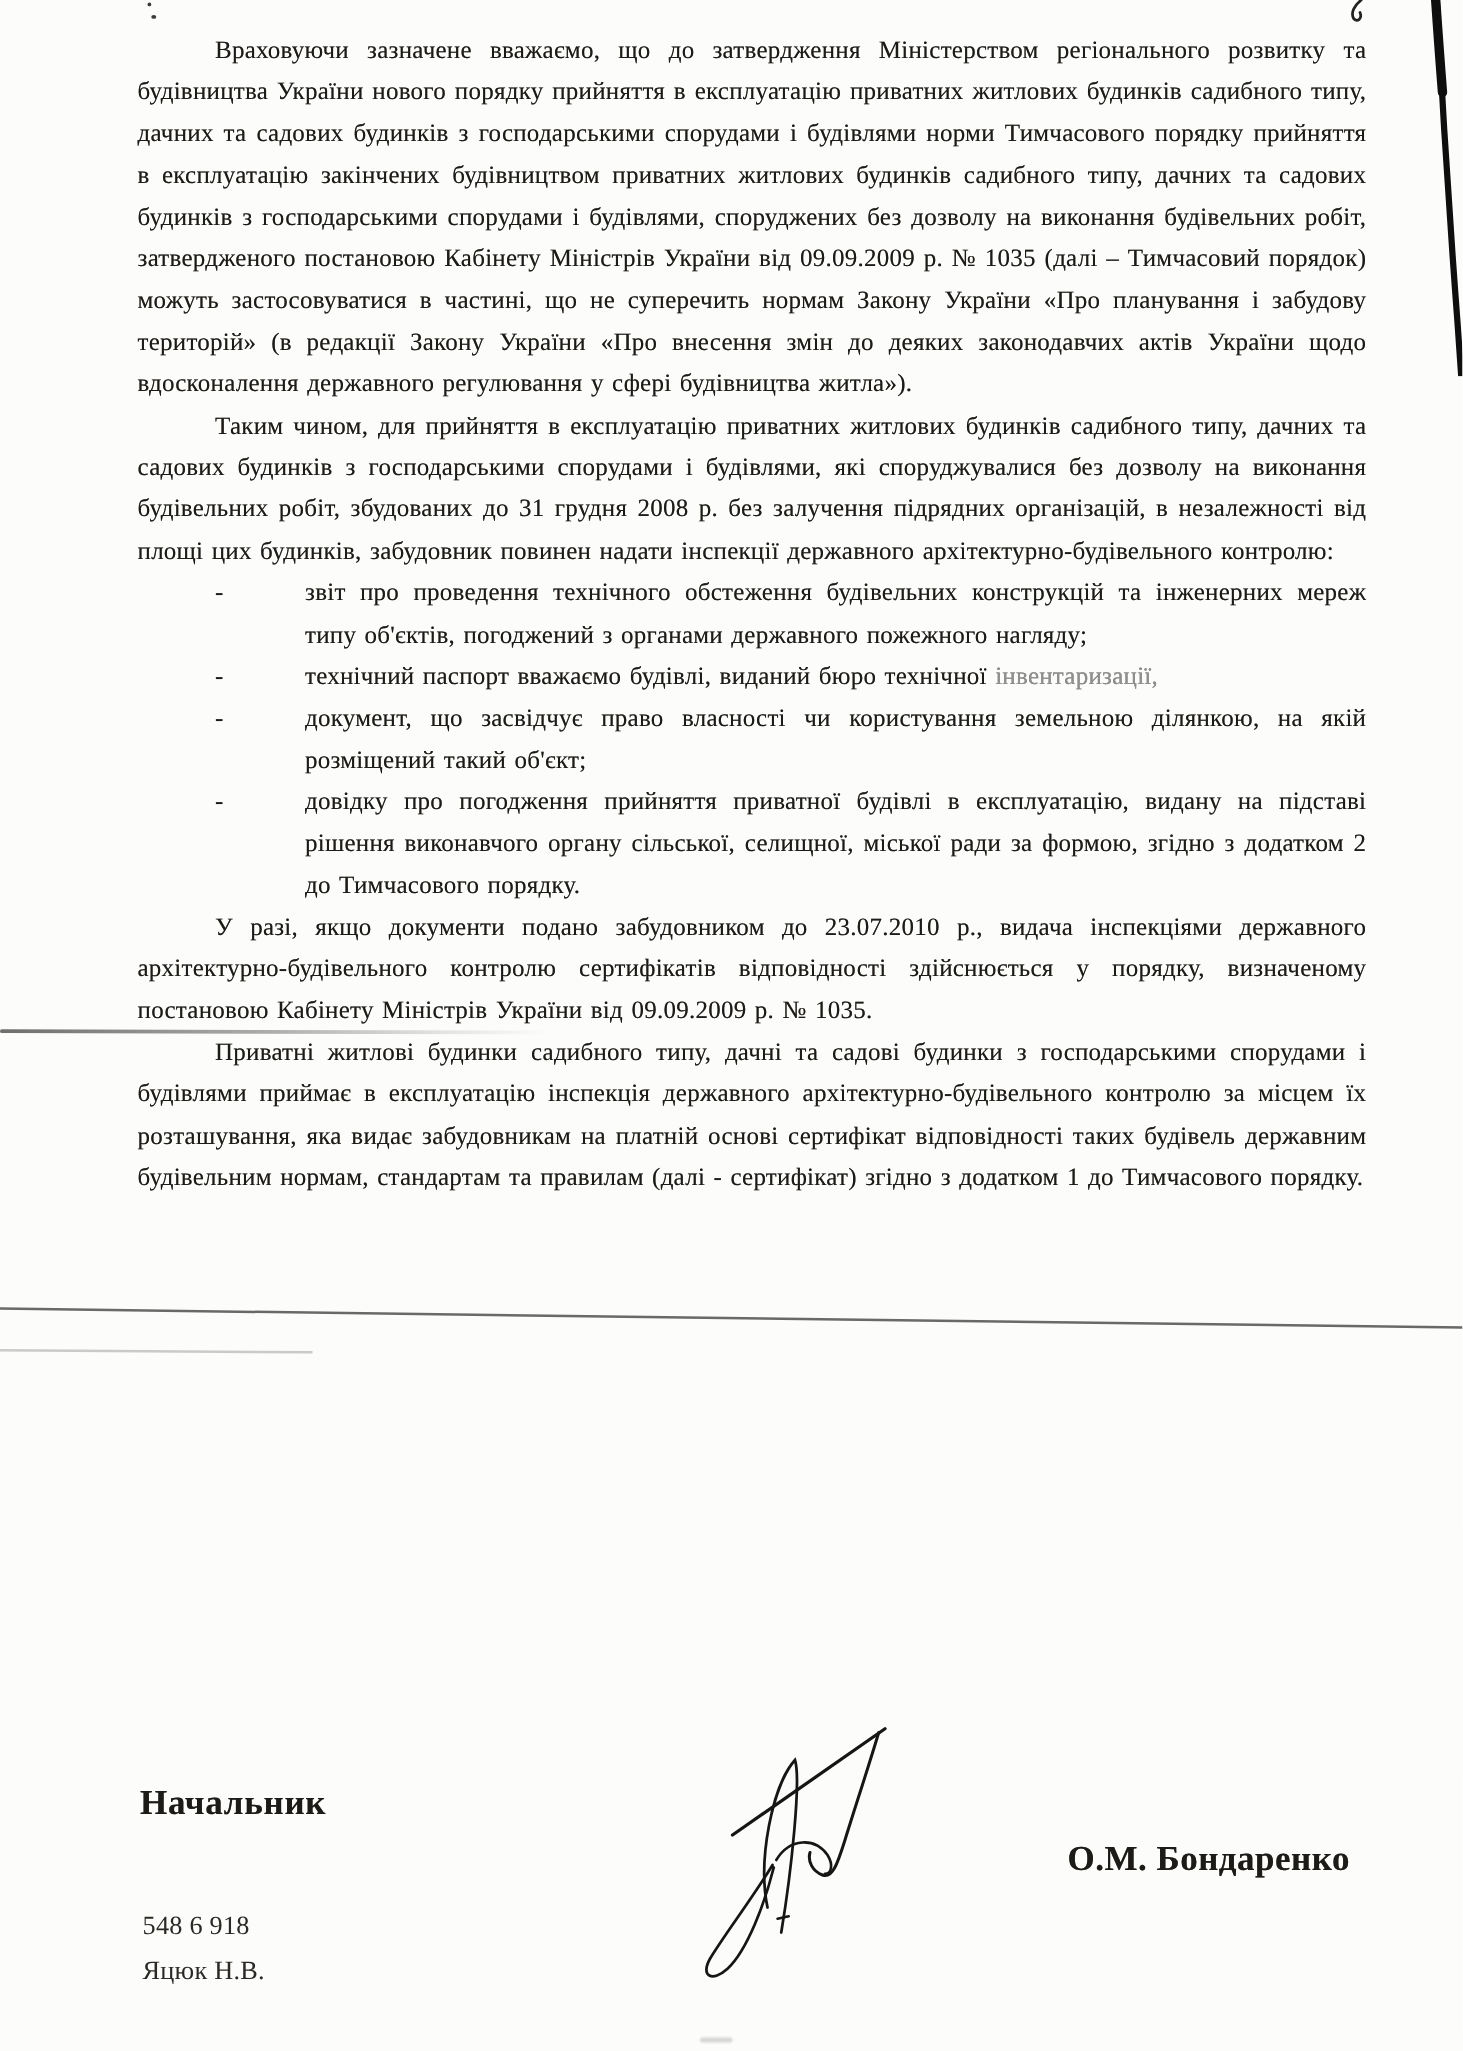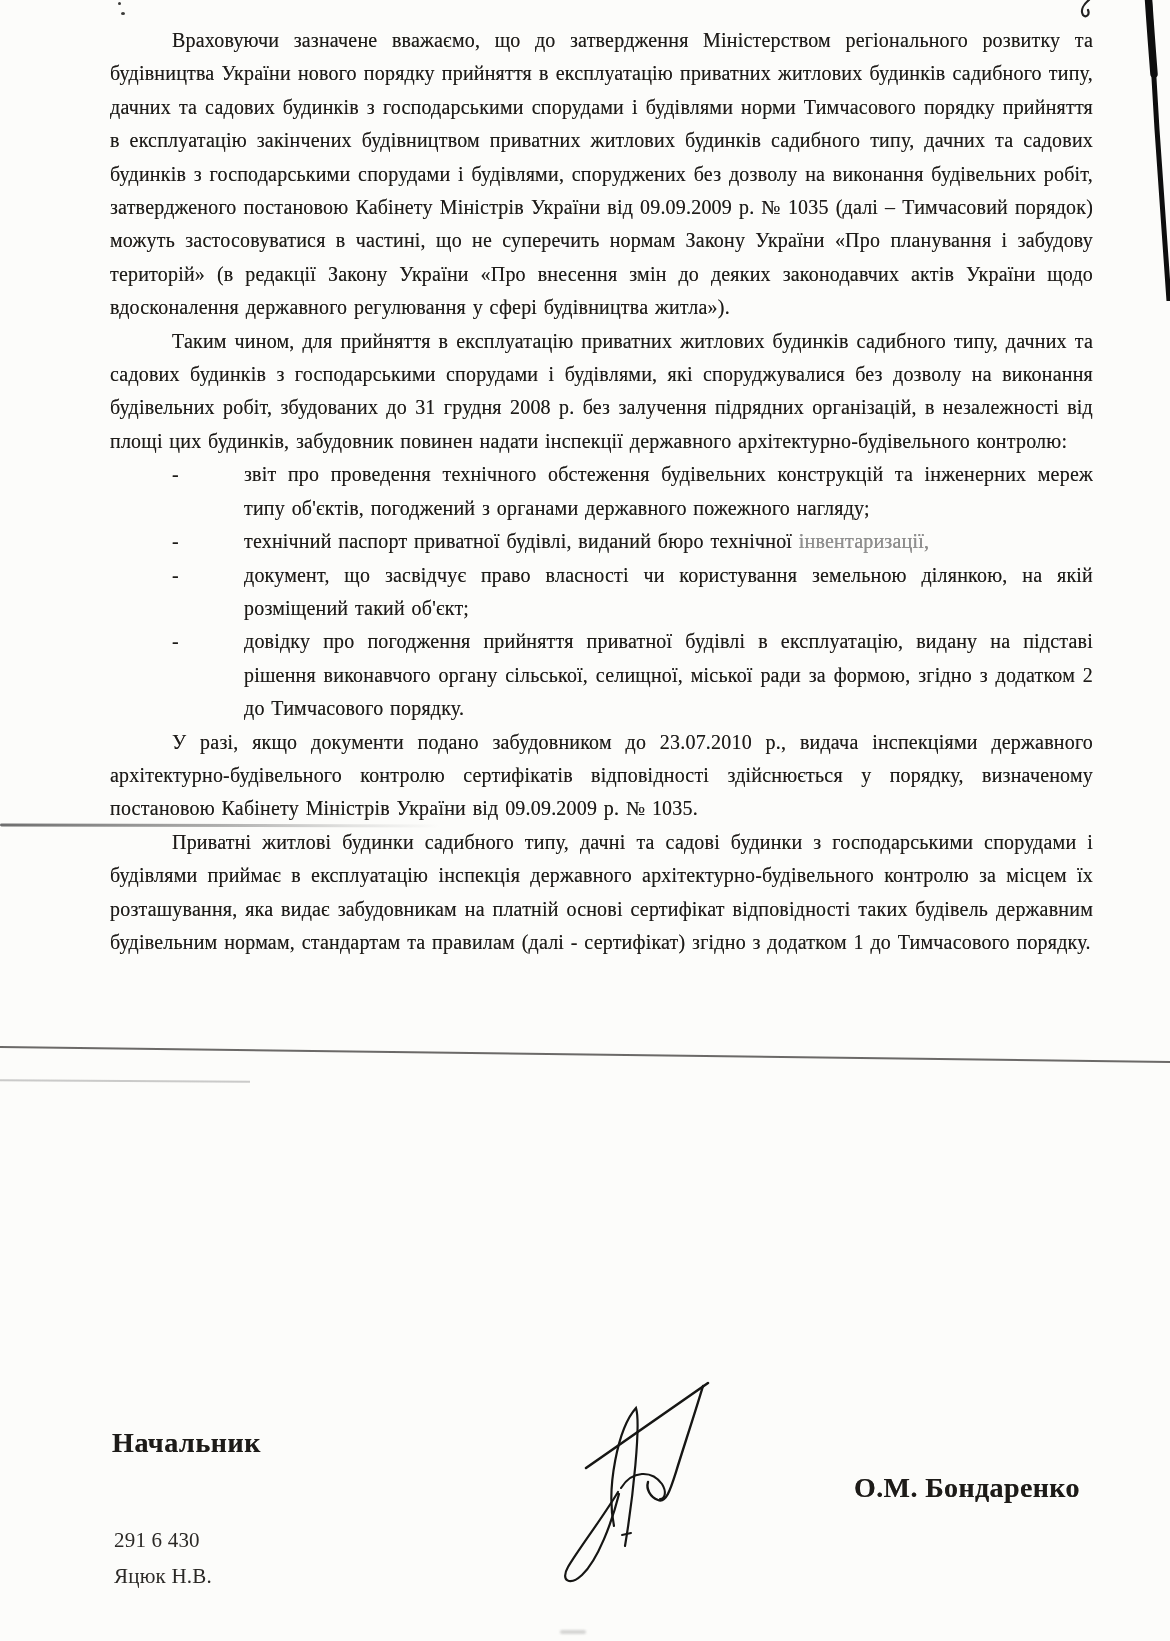--- a/index.html
+++ b/index.html
@@ -56,21 +56,21 @@
     <p class="para">Враховуючи зазначене вважаємо, що до затвердження Міністерством регіонального розвитку та будівництва України нового порядку прийняття в експлуатацію приватних житлових будинків садибного типу, дачних та садових будинків з господарськими спорудами і будівлями норми Тимчасового порядку прийняття в експлуатацію закінчених будівництвом приватних житлових будинків садибного типу, дачних та садових будинків з господарськими спорудами і будівлями, споруджених без дозволу на виконання будівельних робіт, затвердженого постановою Кабінету Міністрів України від 09.09.2009 р. № 1035 (далі – Тимчасовий порядок) можуть застосовуватися в частині, що не суперечить нормам Закону України «Про планування і забудову територій» (в редакції Закону України «Про внесення змін до деяких законодавчих актів України щодо вдосконалення державного регулювання у сфері будівництва житла»).</p>
     <p class="para">Таким чином, для прийняття в експлуатацію приватних житлових будинків садибного типу, дачних та садових будинків з господарськими спорудами і будівлями, які споруджувалися без дозволу на виконання будівельних робіт, збудованих до 31 грудня 2008 р. без залучення підрядних організацій, в незалежності від площі цих будинків, забудовник повинен надати інспекції державного архітектурно-будівельного контролю:</p>
 
     <div class="list">
       <div class="li">
         <span class="dash">-</span>
         <span class="li-text">звіт про проведення технічного обстеження будівельних конструкцій та інженерних мереж типу об'єктів, погоджений з органами державного пожежного нагляду;</span>
       </div>
       <div class="li">
         <span class="dash">-</span>
-        <span class="li-text"><span>технічний паспорт приватної будівлі, виданий бюро технічної</span> <span class="faded">інвентаризації,</span></span>
+        <span class="li-text"><span>технічний паспорт вважаємо будівлі, виданий бюро технічної</span> <span class="faded">інвентаризації,</span></span>
       </div>
       <div class="li">
         <span class="dash">-</span>
         <span class="li-text">документ, що засвідчує право власності чи користування земельною ділянкою, на якій розміщений такий об'єкт;</span>
       </div>
       <div class="li">
         <span class="dash">-</span>
         <span class="li-text">довідку про погодження прийняття приватної будівлі в експлуатацію, видану на підставі рішення виконавчого органу сільської, селищної, міської ради за формою, згідно з додатком 2 до Тимчасового порядку.</span>
       </div>
     </div>
@@ -93,21 +93,21 @@
 
       <path d="M 70,122 C 55,147 30,180 20,197 C 12,211 22,216 34,205 C 50,190 64,152 71,124" stroke-width="2.2"></path>
 
       <path d="M 38,98 L 160,13" stroke-width="2.6"></path>
 
       <path d="M 74,165 l 9,-2" stroke-width="2"></path>
     </g>
   </svg>
 
   <div class="exec exec-name">Яцюк Н.В.</div>
-  <div class="exec exec-phone">291 6 430</div>
+  <div class="exec exec-phone">548 6 918</div>
 
   <svg class="scan-edge-svg" width="32" height="305" viewBox="0 0 32 305">
     <path d="M 8,-4 Q 15,130 25,262 L 28,305" fill="none" stroke="#0e0e0e" stroke-width="5"></path>
     <path d="M 7,-4 Q 10,40 13,78" fill="none" stroke="#0e0e0e" stroke-width="7.5" stroke-linecap="round"></path>
   </svg>
 
   <svg class="ink-mark-svg" width="22" height="24" viewBox="0 0 22 24">
     <path d="M 14,1 C 9,5 5,11 8,16 C 11,19 15,16 13,11" fill="none" stroke="#222" stroke-width="2.2" stroke-linecap="round"></path>
   </svg>
 

